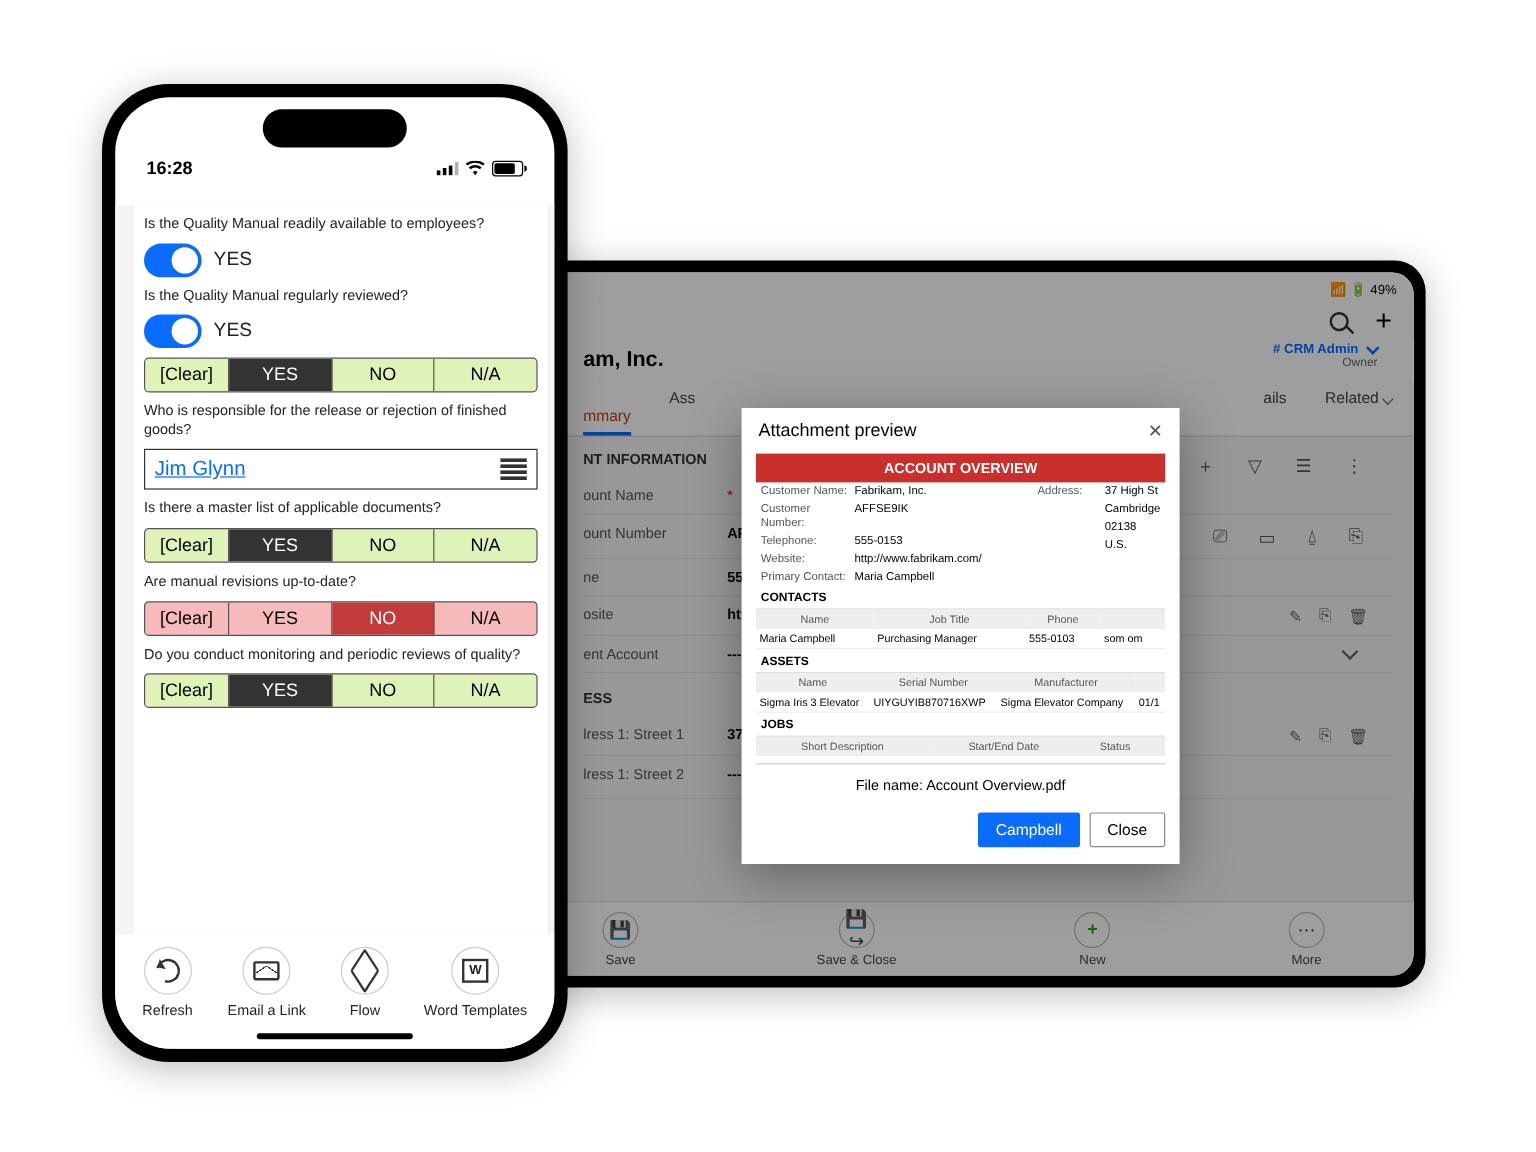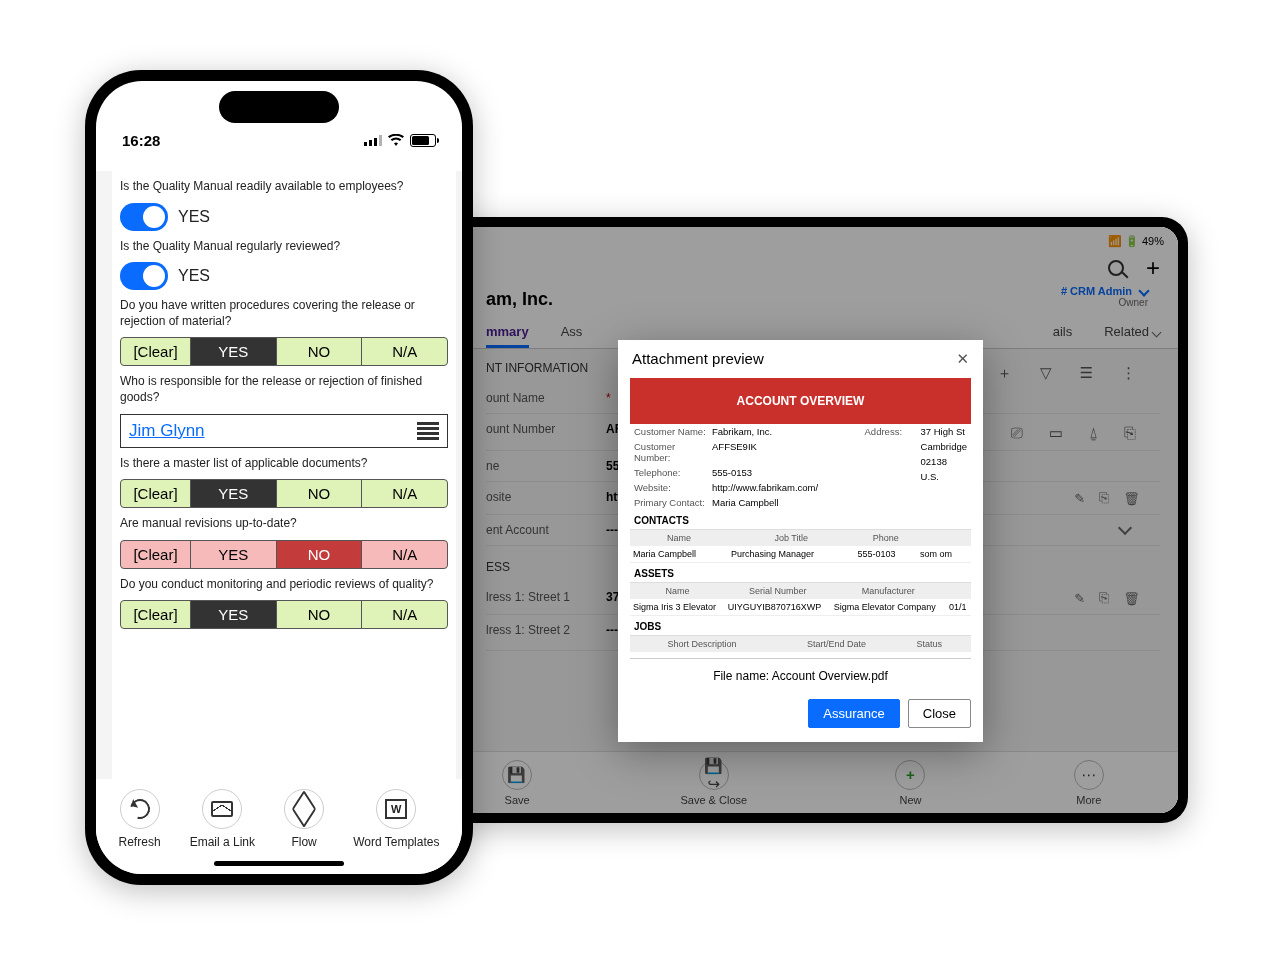--- a/index.html
+++ b/index.html
@@ -65,42 +65,42 @@
   .t-search{width:16px;height:16px;border:2px solid #333;border-radius:50%;position:relative;}
   .t-search::after{content:"";position:absolute;width:8px;height:2px;background:#333;right:-7px;bottom:-2px;transform:rotate(45deg);}
   .t-plus{font-size:24px;font-weight:300;}
   .t-title{padding:4px 18px 8px 58px;font-size:18px;font-weight:600;background:#fff;}
   .t-owner{text-align:right;padding:0 30px 6px;font-size:11px;background:#fff;}
   .t-owner .blue{color:#0a6cff;font-weight:600;}
   .t-owner .ownerlbl{display:block;color:#666;font-size:10px;}
   .t-owner .chev{display:inline-block;width:8px;height:8px;border-right:2px solid #0a6cff;border-bottom:2px solid #0a6cff;transform:rotate(45deg);margin-left:8px;}
   .t-tabs{display:flex;gap:32px;border-bottom:1px solid #ccc;padding:0 18px 0 58px;background:#fff;font-size:13px;}
   .t-tab{padding:6px 0;color:#444;}
-  .t-tab.active{color:#4c1d95;border-bottom:3px solid #0a6cff;font-weight:700;}
+  .t-tab.active{color:#c2410c;border-bottom:3px solid #0a6cff;font-weight:400;margin-top:15px;}
   .t-chev-sm{display:inline-block;width:7px;height:7px;border-right:1.5px solid #666;border-bottom:1.5px solid #666;transform:rotate(45deg);margin-left:4px;vertical-align:middle;}
   .t-body{padding:12px 18px 0 58px;background:#f5f5f5;}
-  .t-section{font-size:12px;font-weight:400;color:#333;margin-bottom:8px;}
+  .t-section{font-size:12px;font-weight:700;color:#333;margin-bottom:8px;}
   .t-iconrow{display:flex;gap:28px;justify-content:flex-end;padding:2px 24px 0 0;color:#555;font-size:15px;}
   .t-field{display:flex;font-size:12px;padding:8px 0;border-bottom:1px solid #e3e3e3;}
   .t-field .lbl{flex:0 0 120px;color:#555;}
   .t-field .req{color:#c00;margin-right:8px;}
   .t-field .val{font-weight:600;}
   .t-attach-badge{display:inline-flex;align-items:center;gap:4px;background:#e6f0ff;padding:3px 8px;font-size:11px;color:#0a6cff;border-radius:3px;}
 
   .t-bottombar{position:absolute;bottom:0;left:0;right:0;height:62px;background:#fff;border-top:1px solid #ddd;display:flex;justify-content:space-around;align-items:center;font-size:11px;}
   .t-bb-item{text-align:center;color:#444;}
   .t-bb-circle{width:30px;height:30px;border:1px solid #bbb;border-radius:50%;margin:0 auto 4px;display:flex;align-items:center;justify-content:center;font-size:15px;}
   .plus-green{color:#2a9d2a;font-weight:700;}
 
   
   .modal{position:absolute;left:618px;top:340px;width:365px;background:#fff;z-index:40;box-shadow:0 10px 40px rgba(0,0,0,.35);}
   .modal-h{display:flex;justify-content:space-between;padding:10px 14px;font-size:15px;}
   .modal-close{font-size:15px;color:#555;cursor:pointer;}
   .modal-body{padding:0 12px;}
-  .m-redbox{background:#c9302c;color:#fff;text-align:center;font-size:12px;font-weight:700;padding:16px 0;}
+  .m-redbox{background:#c9302c;color:#fff;text-align:center;font-size:12px;font-weight:700;padding:5px 0;}
   .m-row{display:flex;font-size:9.5px;padding:2px 4px;}
   .m-row .l{flex:0 0 78px;color:#555;}
   .m-row .v{flex:1;}
   .m-row .l2{flex:0 0 56px;color:#555;margin-left:30px;}
   .m-sec{font-size:10px;font-weight:700;padding:5px 4px 3px;border-bottom:1px solid #ddd;}
   .m-tbl{width:100%;border-collapse:collapse;font-size:9px;}
   .m-tbl th{background:#eee;padding:3px;font-weight:400;color:#555;}
   .m-tbl td{padding:3px;border-bottom:1px solid #eee;}
   .m-fn{text-align:center;font-size:12px;padding:10px 0 8px;border-top:1px solid #ccc;margin-top:6px;}
   .m-foot{display:flex;justify-content:flex-end;gap:8px;padding:8px 12px 14px;}
@@ -303,21 +303,21 @@
             <th>Short Description</th>
             <th>Start/End Date</th>
             <th>Status</th>
             <th></th>
           </tr>
     </tbody>
       </table>
     <div class="m-fn">File name: Account Overview.pdf</div>
   </div>
   <div class="m-foot">
-    <button class="m-btn primary">Assurance</button>
+    <button class="m-btn primary">Campbell</button>
     <button class="m-btn">Close</button>
   </div>
 </div>
 
 <div class="phone">
   <div class="phone-screen">
     <div class="notch"></div>
     <div class="statusbar">
       <span>16:28</span>
       <div class="status-icons">
@@ -348,21 +348,20 @@
         <div class="toggle"></div>
         <span class="toggle-lbl">YES</span>
       </div>
 
       <div class="qtext">Is the Quality Manual regularly reviewed?</div>
       <div class="toggle-row">
         <div class="toggle"></div>
         <span class="toggle-lbl">YES</span>
       </div>
 
-      <div class="qtext">Do you have written procedures covering the release or rejection of material?</div>
       <div class="seggroup green">
         <div class="seg clear">[Clear]</div>
         <div class="seg sel-dark">YES</div>
         <div class="seg">NO</div>
         <div class="seg">N/A</div>
       </div>
 
       <div class="qtext">Who is responsible for the release or rejection of finished goods?</div>
       <div class="textbox">
         <a>Jim Glynn</a>

